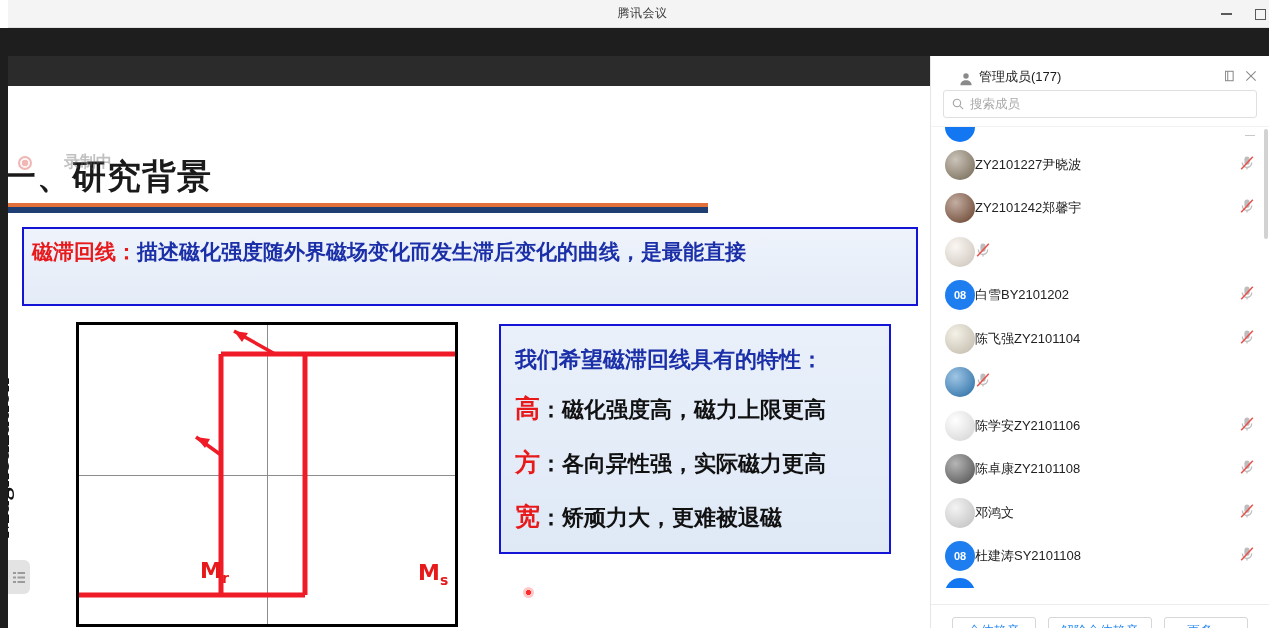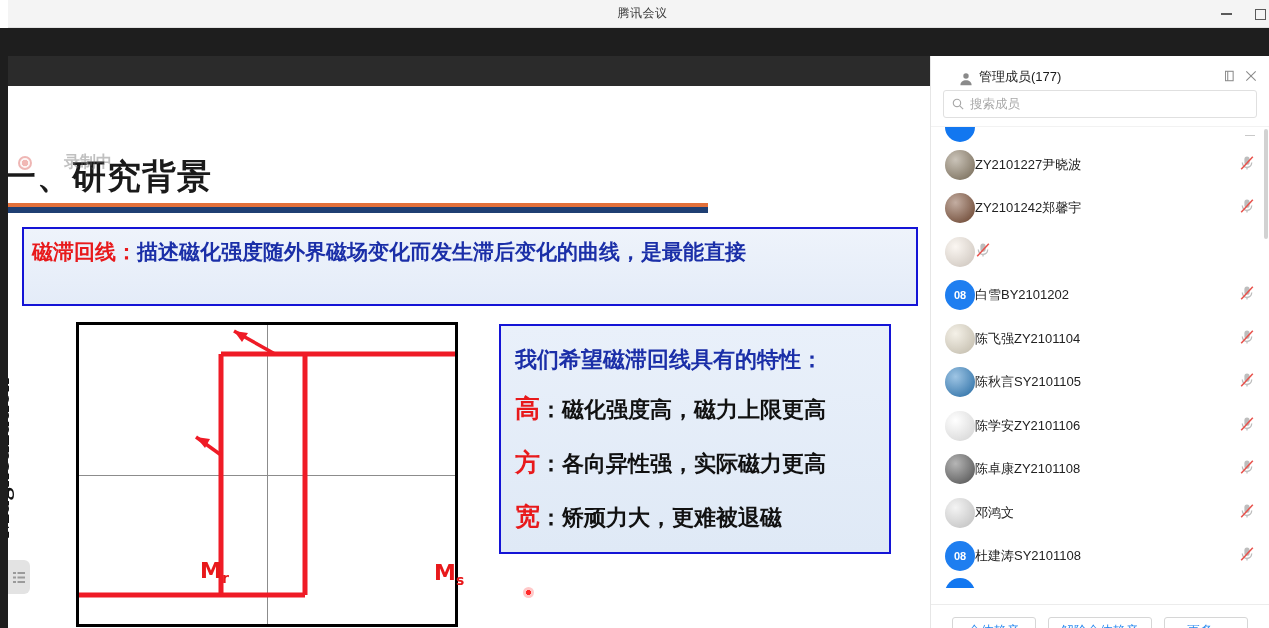--- a/index.html
+++ b/index.html
@@ -136,21 +136,21 @@
     background: #8c8c8c;
   }
   .loop-svg { position: absolute; left: 0; top: 0; }
   .lbl {
     position: absolute;
     font-family: "DejaVu Sans", sans-serif;
     font-size: 22px; font-weight: bold; color: #e8191b;
   }
   .lbl .sb { font-size: 14px; vertical-align: sub; }
   .lbl-mr { left: 182px; top: 240px; }
-  .lbl-ms { left: 400px; top: 242px; margin-left: 16px; }
+  .lbl-ms { left: 400px; top: 242px; }
   .ms-glow {
     position: absolute; left: 444px; top: 262px;
     width: 11px; height: 11px; border-radius: 50%;
     background: radial-gradient(circle, #ff2a2a 0 2.5px, rgba(255,60,60,.28) 2.5px 100%);
   }
 
   
   .feat-box {
     position: absolute; left: 491px; top: 238px;
     width: 392px; height: 230px;
@@ -436,21 +436,20 @@
               <span class="pname">陈飞强ZY2101104</span>
               <span><svg class="mic-muted" viewBox="0 0 16 16">
                   <rect x="5.4" y="1.6" width="5.2" height="8.2" rx="2.6" fill="#bdbdbd"></rect>
                   <path d="M3.3 7.6a4.7 4.7 0 0 0 9.4 0" fill="none" stroke="#bdbdbd" stroke-width="1.3"></path>
                   <line x1="8" y1="12.3" x2="8" y2="14.4" stroke="#bdbdbd" stroke-width="1.3"></line>
                   <line x1="2.2" y1="14.2" x2="13.8" y2="1.8" stroke="#e8514b" stroke-width="1.5"></line>
                 </svg></span>
             </div>
             <div class="prow">
               <div class="avatar" style="background: radial-gradient(circle at 35% 32%, rgba(255, 255, 255, 0.55), rgba(0, 0, 0, 0.18)) rgb(42, 127, 196);"></div>
-              <span class="pname">陈秋言SY2101105</span>
               <span><svg class="mic-muted" viewBox="0 0 16 16">
                   <rect x="5.4" y="1.6" width="5.2" height="8.2" rx="2.6" fill="#bdbdbd"></rect>
                   <path d="M3.3 7.6a4.7 4.7 0 0 0 9.4 0" fill="none" stroke="#bdbdbd" stroke-width="1.3"></path>
                   <line x1="8" y1="12.3" x2="8" y2="14.4" stroke="#bdbdbd" stroke-width="1.3"></line>
                   <line x1="2.2" y1="14.2" x2="13.8" y2="1.8" stroke="#e8514b" stroke-width="1.5"></line>
                 </svg></span>
             </div>
             <div class="prow">
               <div class="avatar" style="background: radial-gradient(circle at 35% 32%, rgba(255, 255, 255, 0.55), rgba(0, 0, 0, 0.18)) rgb(255, 255, 255);"></div>
               <span class="pname">陈学安ZY2101106</span>

